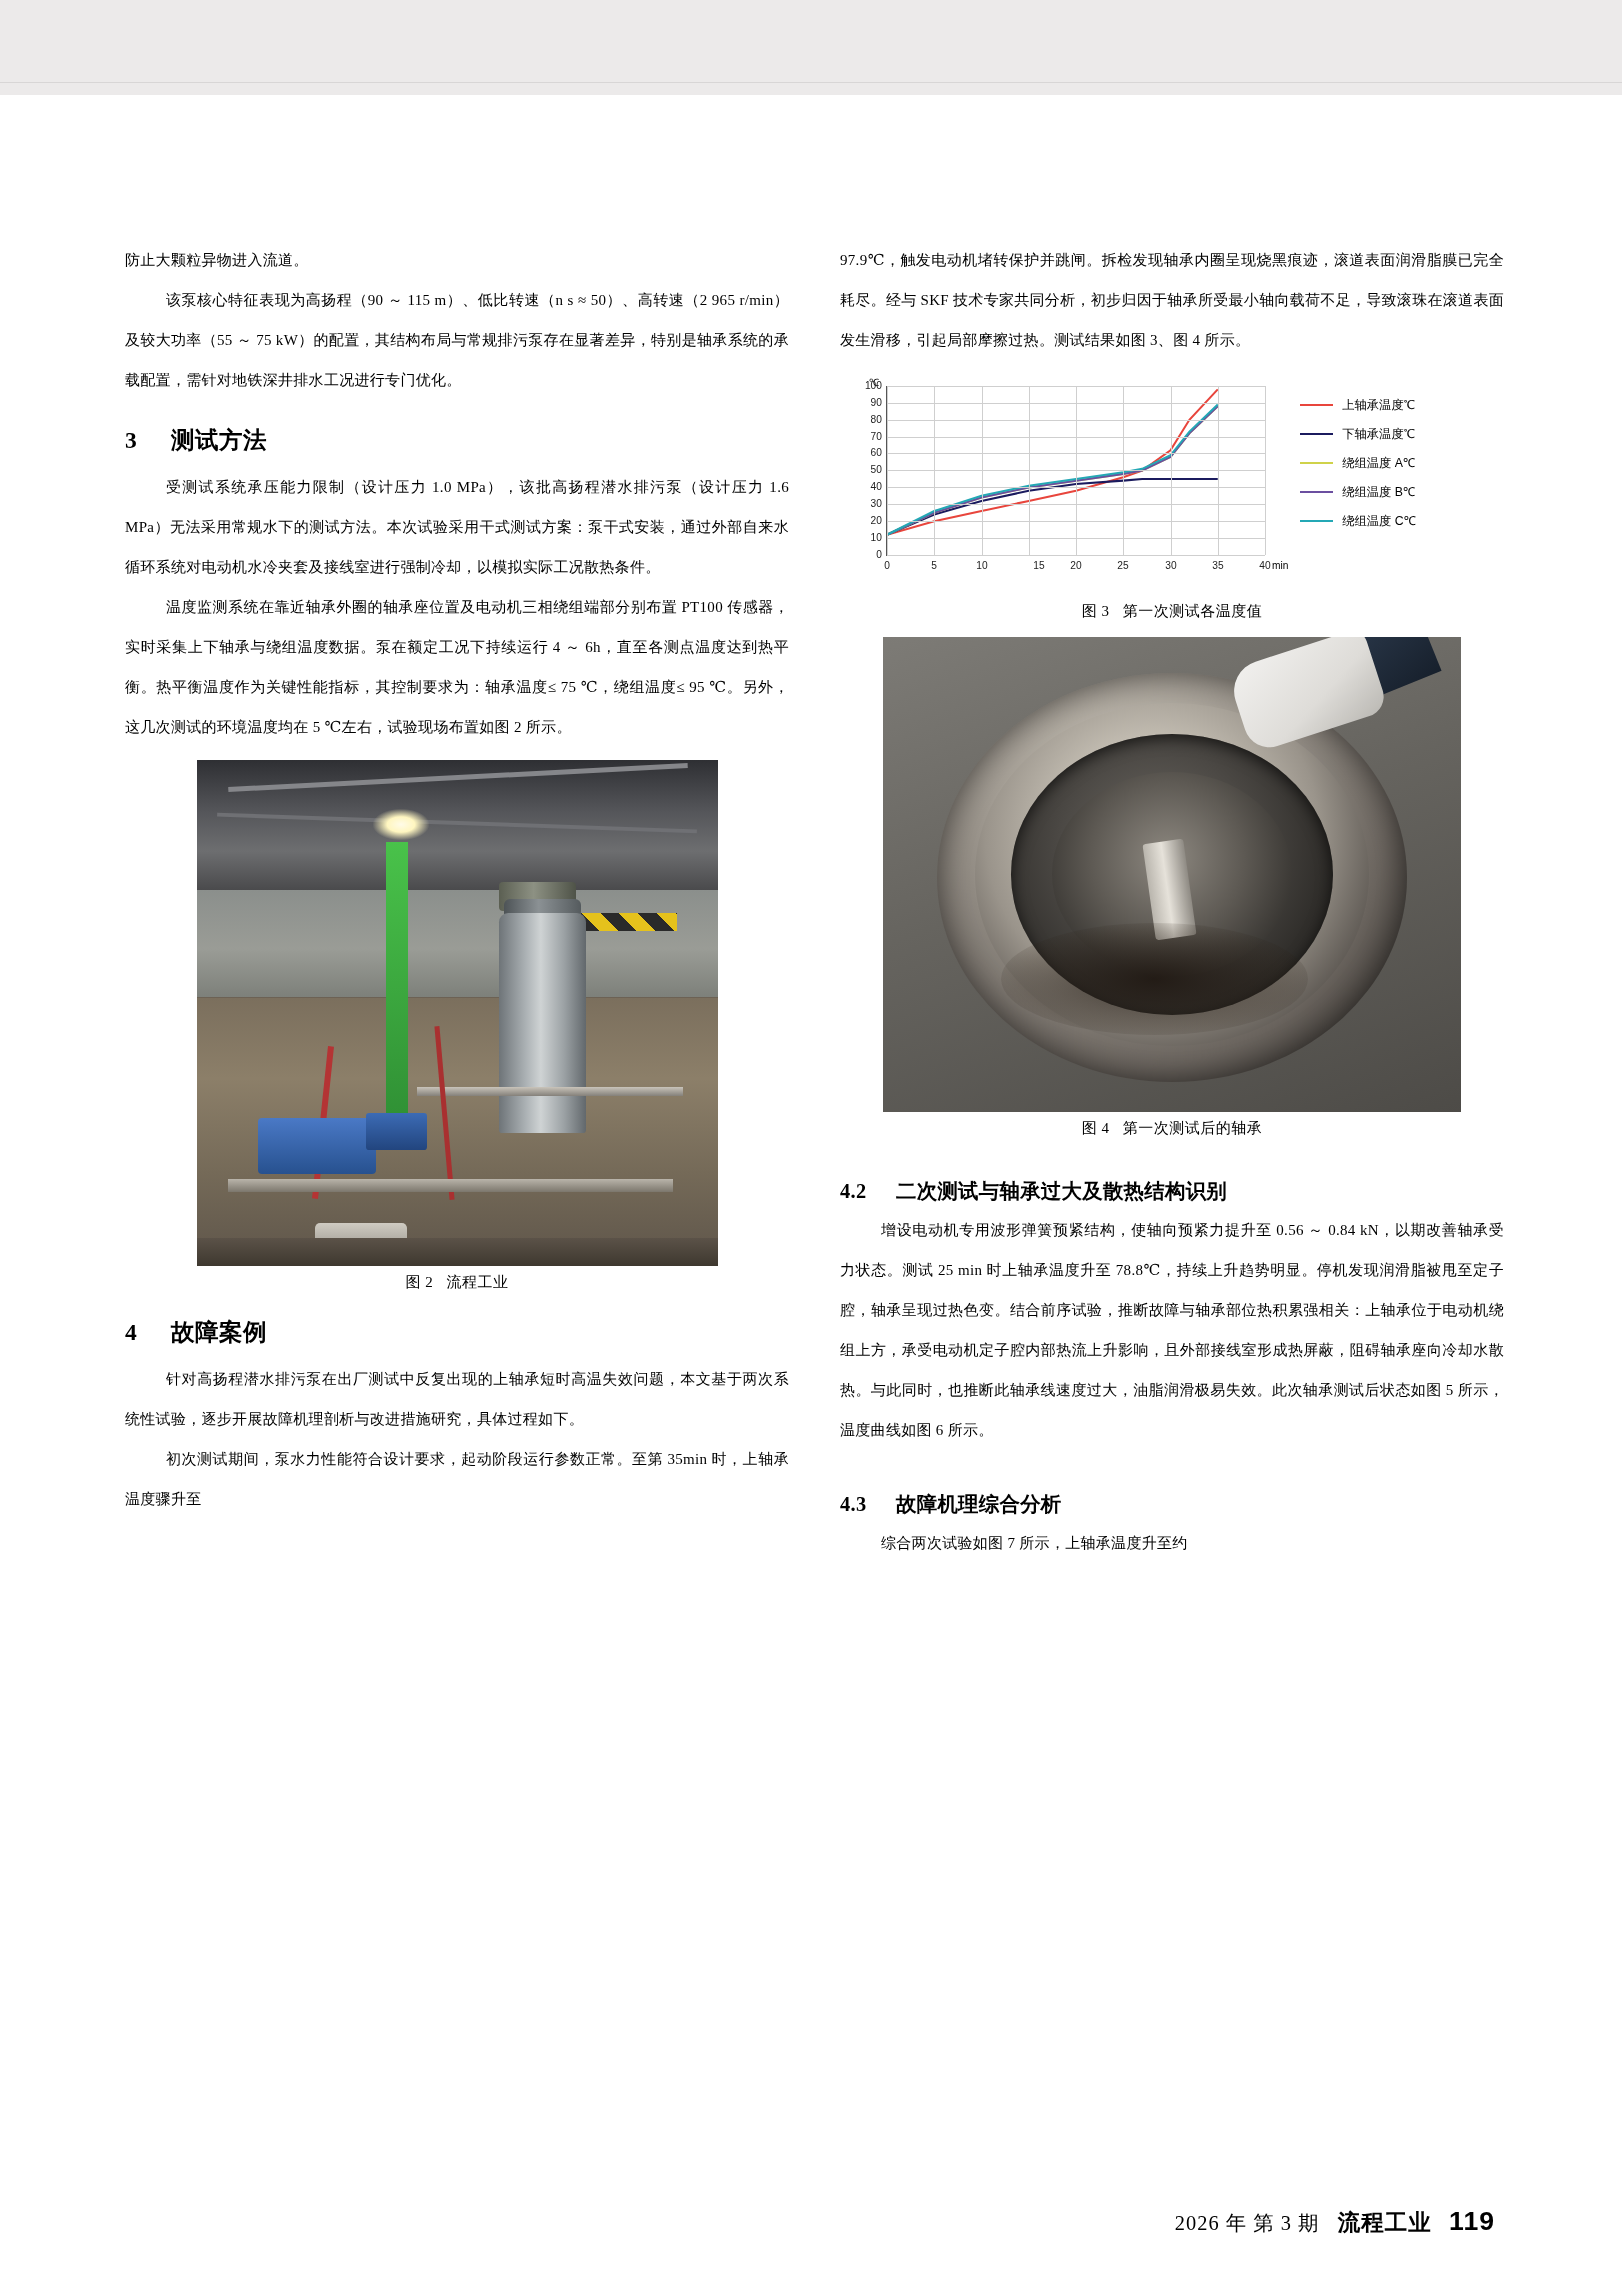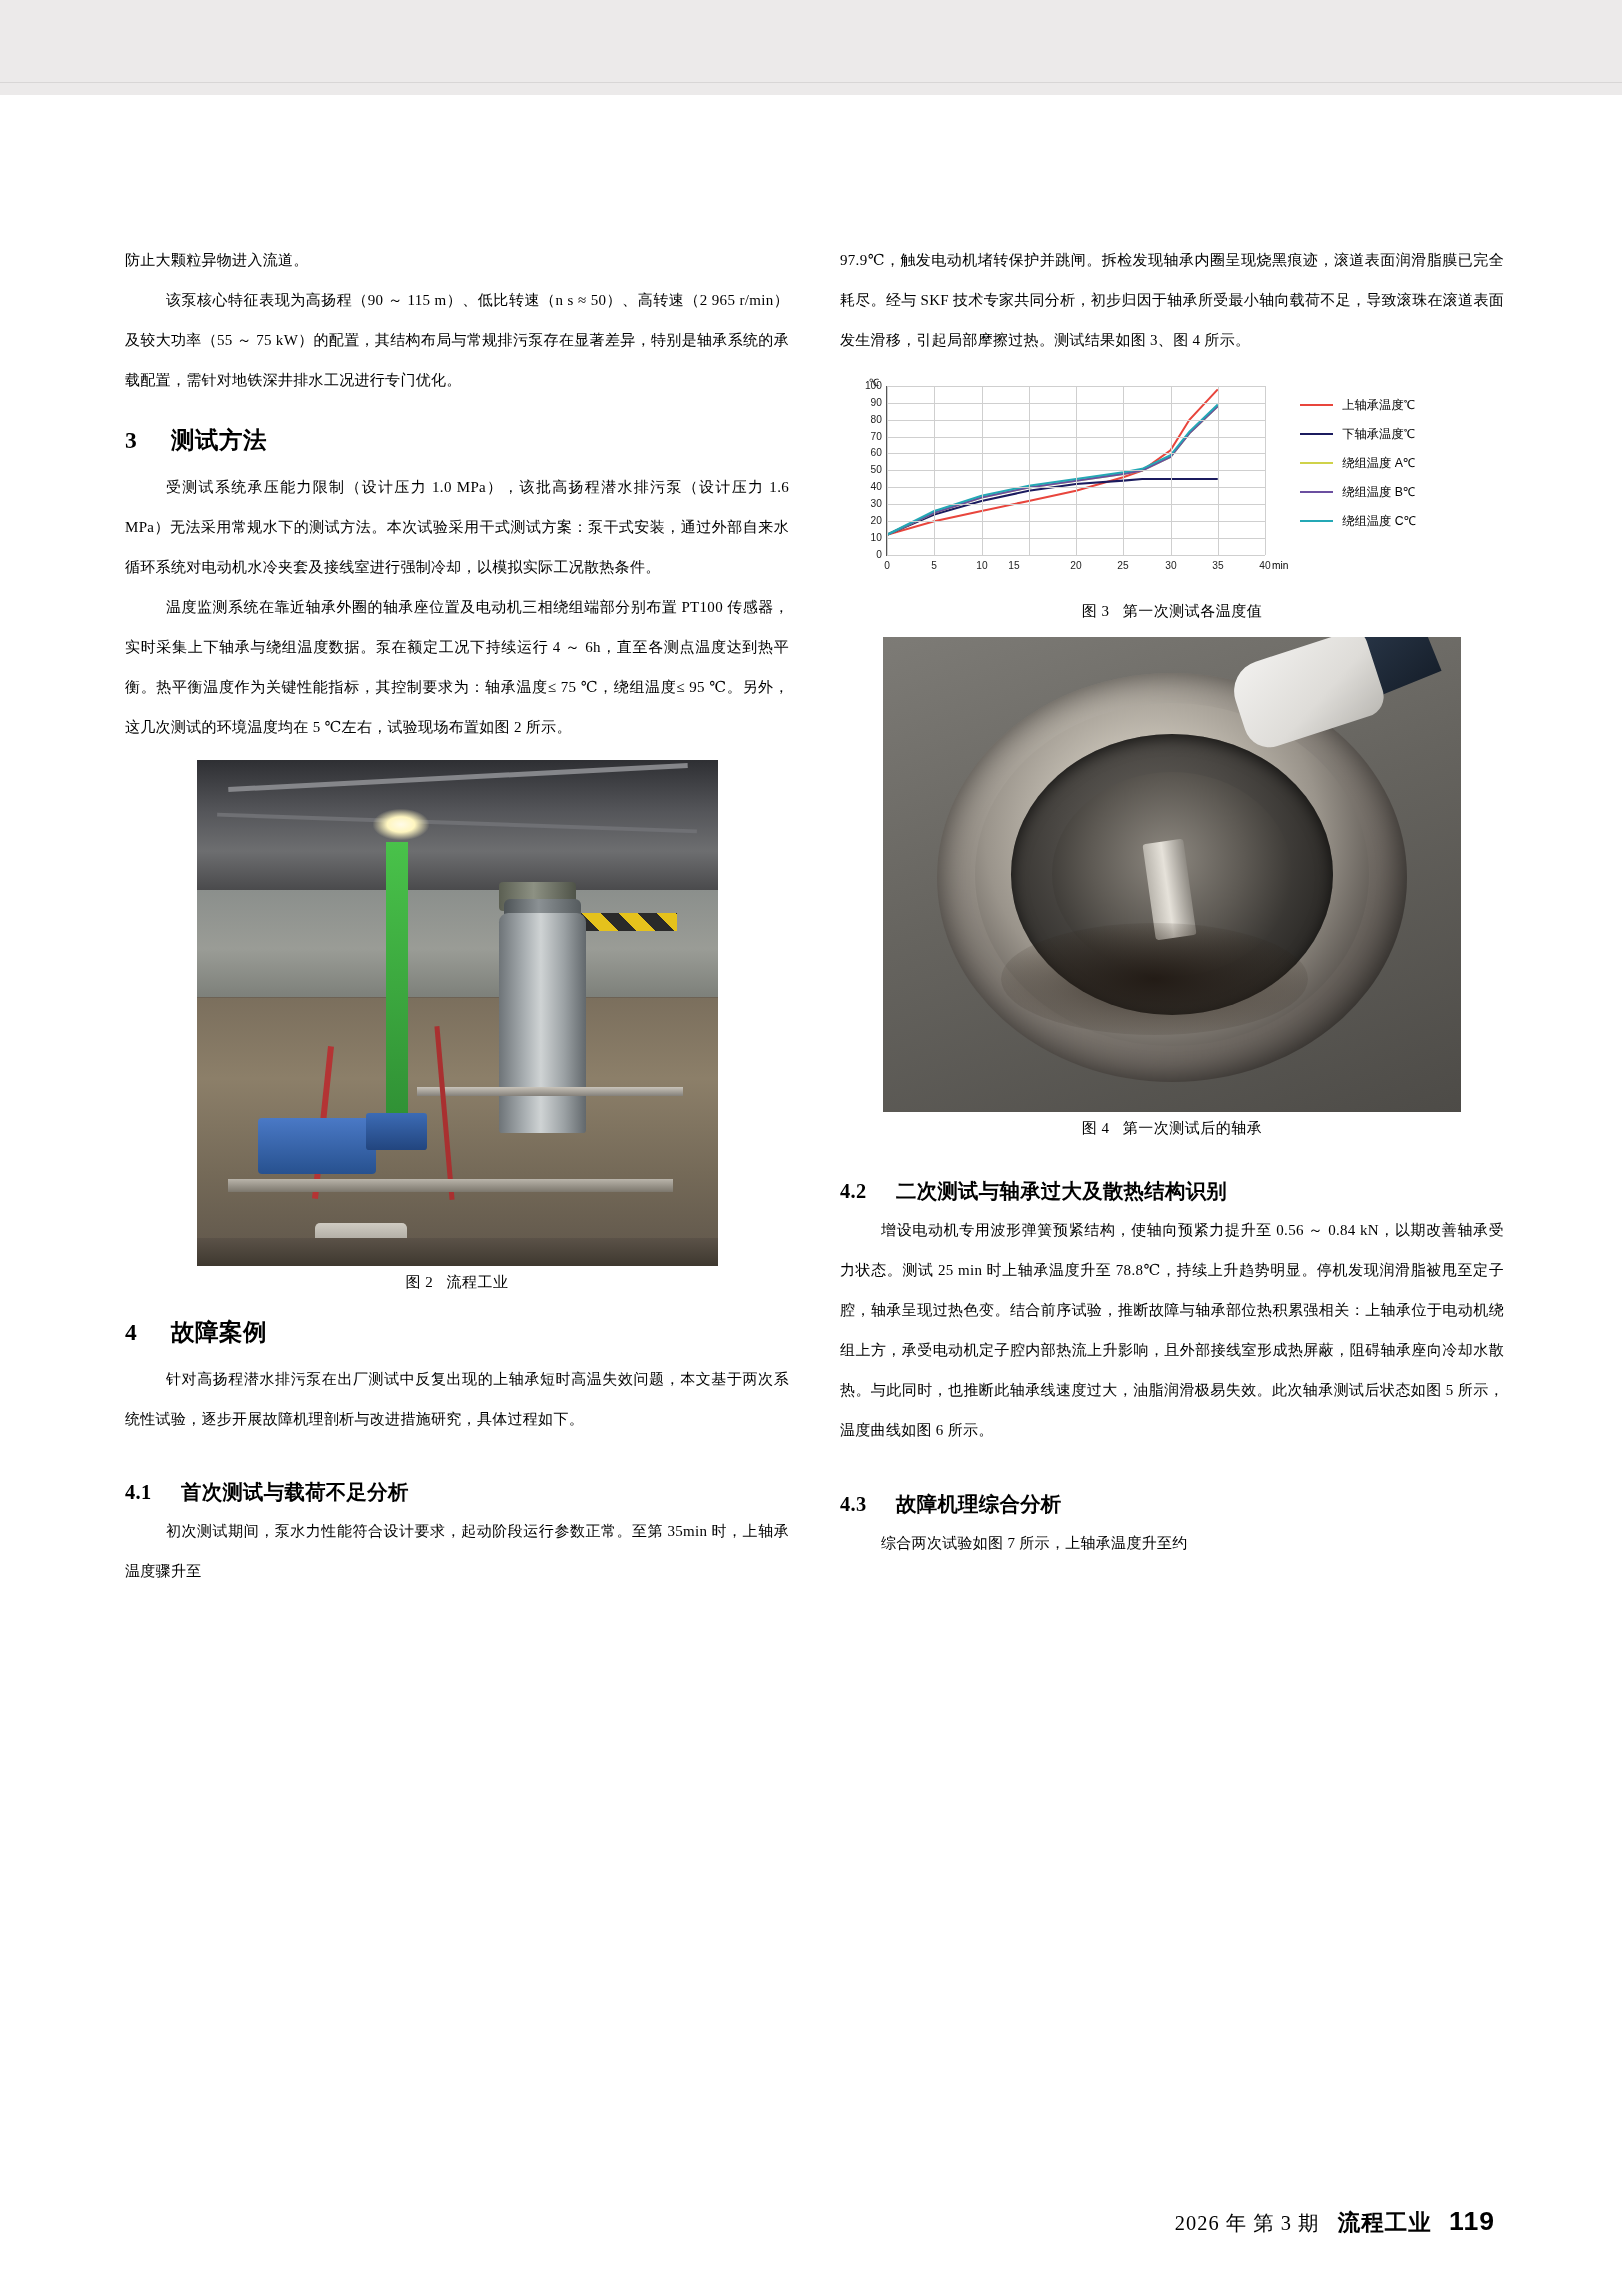--- a/index.html
+++ b/index.html
@@ -345,23 +345,20 @@
           <span class="fnum">图 2</span><span>流程工业</span>
         </div>
       </div>
 
       <h2 class="sec">
         <span class="num">4</span><span>故障案例</span>
       </h2>
 
       <p class="indent">针对高扬程潜水排污泵在出厂测试中反复出现的上轴承短时高温失效问题，本文基于两次系统性试验，逐步开展故障机理剖析与改进措施研究，具体过程如下。</p>
 
-      <h3 class="sub">
-        <span class="num">4.1</span><span>首次测试与载荷不足分析</span>
-      </h3>
 
       <p class="indent">初次测试期间，泵水力性能符合设计要求，起动阶段运行参数正常。至第 35min 时，上轴承温度骤升至</p>
     </div>
 
     <div class="col">
 
       <p>97.9℃，触发电动机堵转保护并跳闸。拆检发现轴承内圈呈现烧黑痕迹，滚道表面润滑脂膜已完全耗尽。经与 SKF 技术专家共同分析，初步归因于轴承所受最小轴向载荷不足，导致滚珠在滚道表面发生滑移，引起局部摩擦过热。测试结果如图 3、图 4 所示。</p>
 
       <div class="figwrap">
         <div class="chart-box">
@@ -397,21 +394,21 @@
               <div class="ytick" style="top: 17px;">90</div>
               <div class="grid-h" style="top: 0px;"></div>
               <div class="ytick" style="top: 0px;">100</div>
               <div class="grid-v" style="left: 0px;"></div>
               <div class="xtick" style="left: 0px;">0</div>
               <div class="grid-v" style="left: 47px;"></div>
               <div class="xtick" style="left: 47px;">5</div>
               <div class="grid-v" style="left: 95px;"></div>
               <div class="xtick" style="left: 95px;">10</div>
               <div class="grid-v" style="left: 142px;"></div>
-              <div class="xtick" style="left: 127px;">15</div>
+              <div class="xtick" style="left: 152px;">15</div>
               <div class="grid-v" style="left: 189px;"></div>
               <div class="xtick" style="left: 189px;">20</div>
               <div class="grid-v" style="left: 236px;"></div>
               <div class="xtick" style="left: 236px;">25</div>
               <div class="grid-v" style="left: 284px;"></div>
               <div class="xtick" style="left: 284px;">30</div>
               <div class="grid-v" style="left: 331px;"></div>
               <div class="xtick" style="left: 331px;">35</div>
               <div class="grid-v" style="left: 378px;"></div>
               <div class="xtick" style="left: 378px;">40</div>

